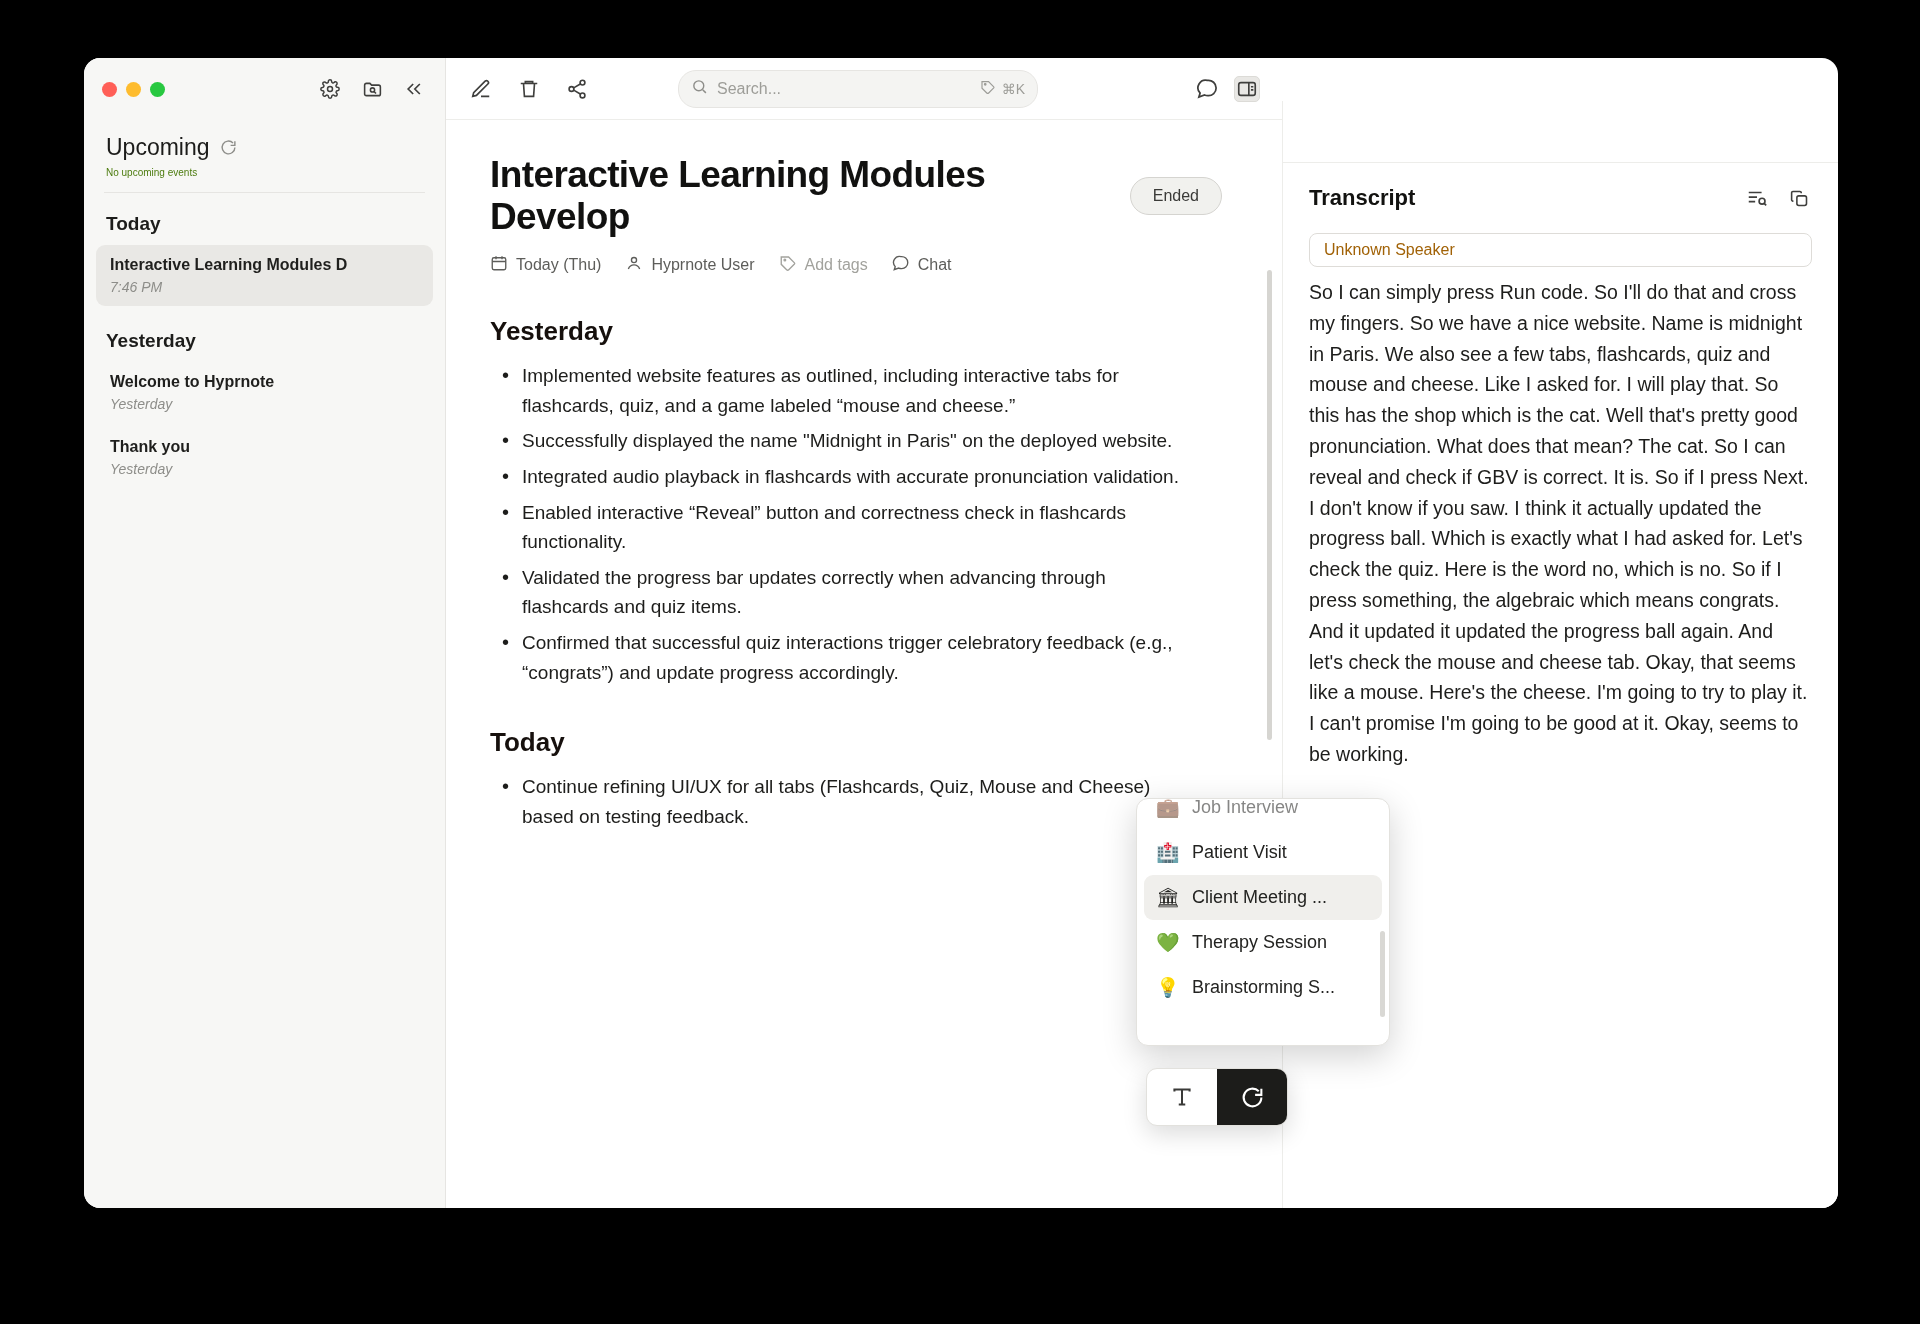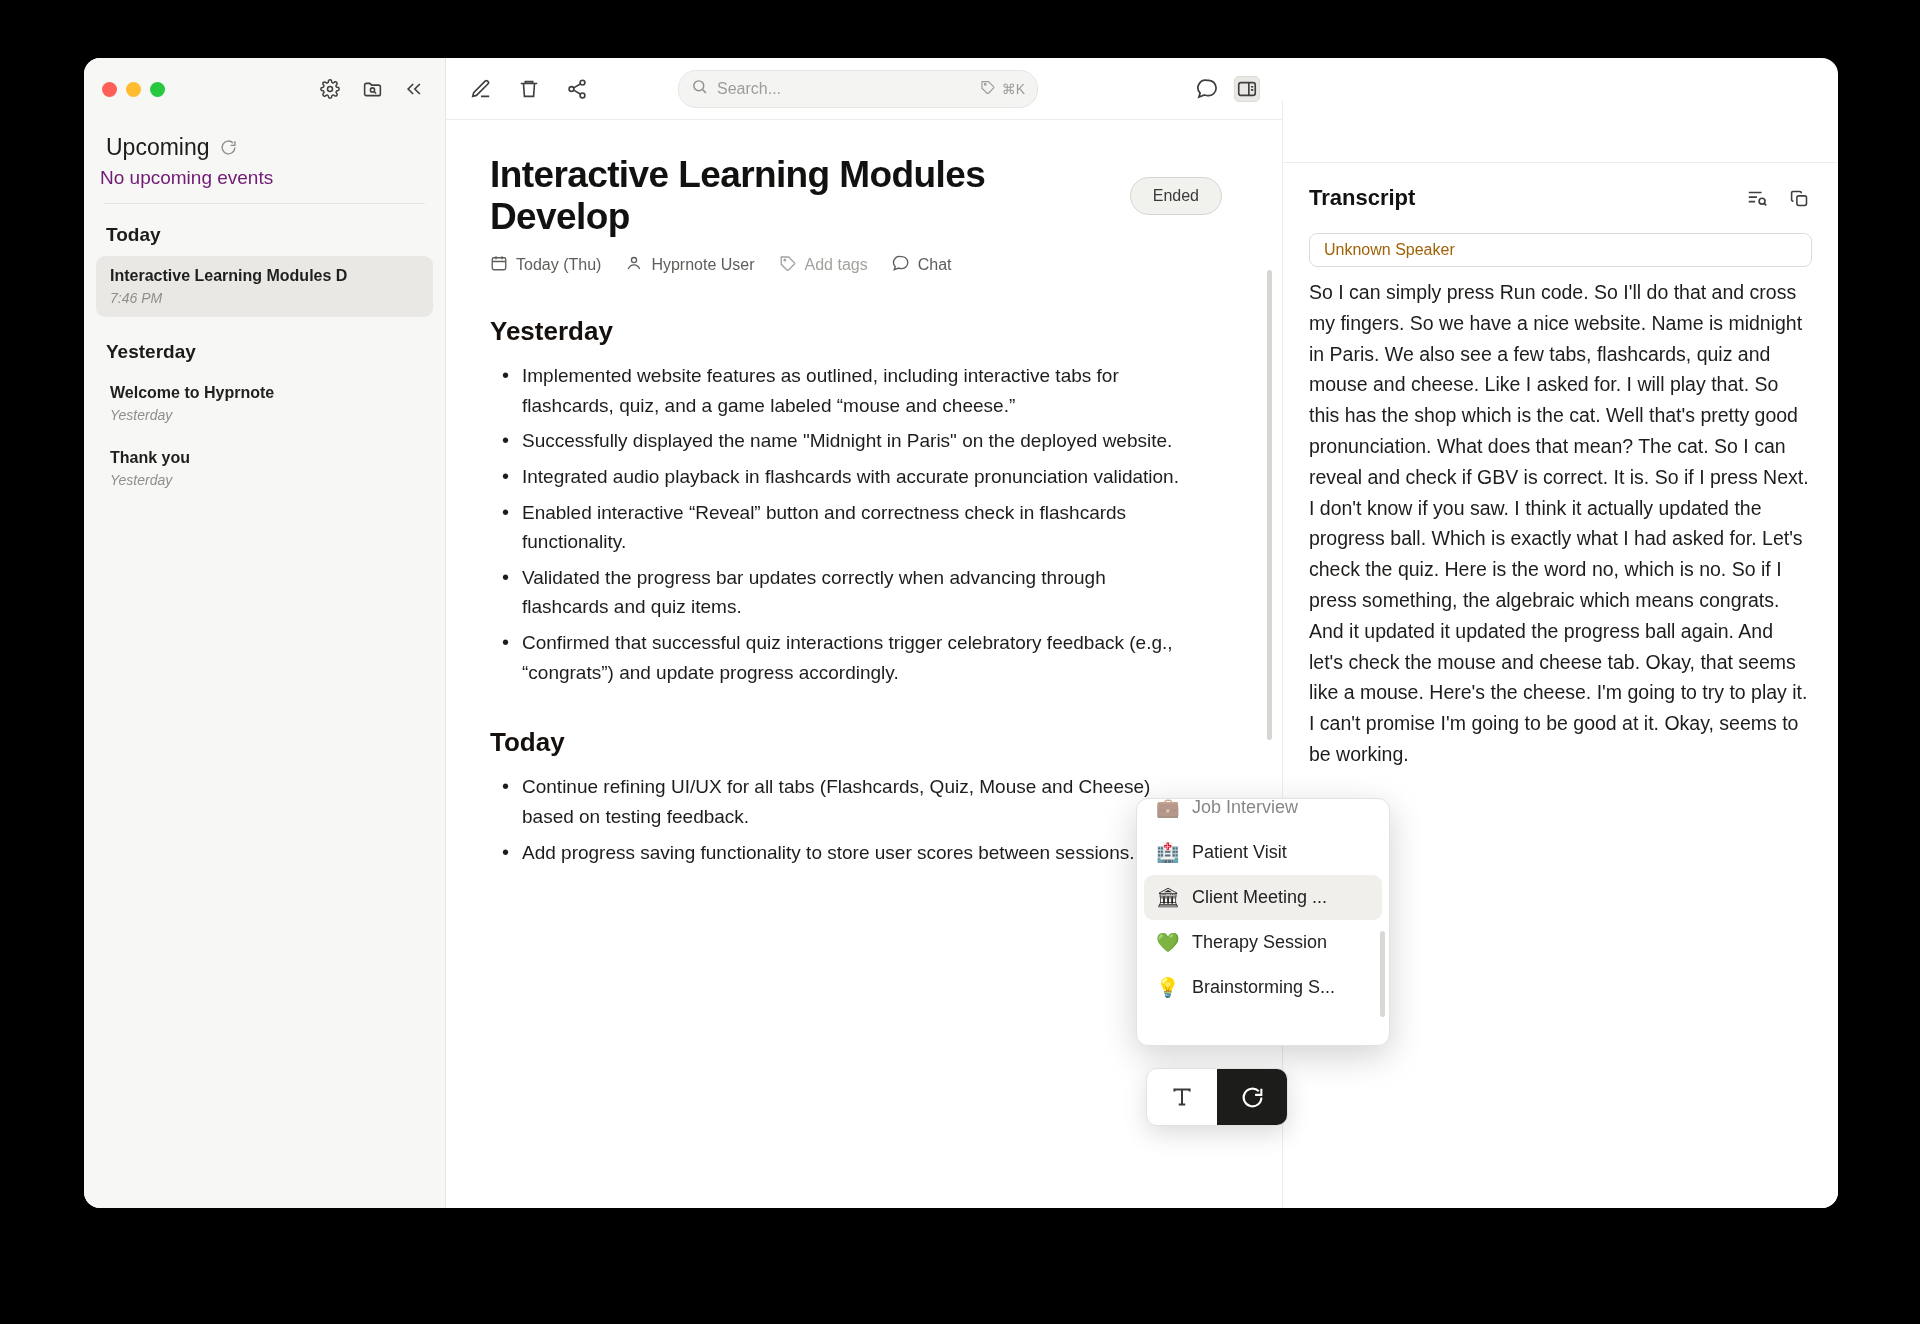--- a/index.html
+++ b/index.html
@@ -59,22 +59,22 @@
 
   .upcoming-head {
     padding: 14px 22px 0 22px;
     display: flex; align-items: center; gap: 10px;
   }
   .upcoming-title {
     font-size: 23px; font-weight: 400; color: #1c1c1a;
   }
   .refresh-mini { color: #8d8d89; display:flex; }
   .upcoming-empty {
-    padding: 6px 22px 14px 16px;
-    font-size: 19px; color: #701a75;
+    padding: 6px 22px 14px 22px;
+    font-size: 10px; color: #4d7c0f;
   }
   .sep { height: 1px; background: #e6e5e2; margin: 0 20px; }
 
   .group-title {
     padding: 20px 22px 10px 22px;
     font-size: 19px; font-weight: 700; color: #1c1c1a;
   }
   .note-item {
     margin: 0 12px 4px 12px;
     padding: 11px 14px;
@@ -445,21 +445,20 @@
         <li>Successfully displayed the name "Midnight in Paris" on the deployed website.</li>
         <li>Integrated audio playback in flashcards with accurate pronunciation validation.</li>
         <li>Enabled interactive “Reveal” button and correctness check in flashcards functionality.</li>
         <li>Validated the progress bar updates correctly when advancing through flashcards and quiz items.</li>
         <li>Confirmed that successful quiz interactions trigger celebratory feedback (e.g., “congrats”) and update progress accordingly.</li>
       </ul>
 
       <div class="section-h">Today</div>
       <ul class="bullets">
         <li>Continue refining UI/UX for all tabs (Flashcards, Quiz, Mouse and Cheese) based on testing feedback.</li>
-        <li>Add progress saving functionality to store user scores between sessions.</li>
       </ul>
 
       <div class="doc-scrollbar"></div>
     </div>
 
     <div class="popup">
       <div class="popup-item clipped" style="margin-top:-22px;">
         <span class="popup-emoji">💼</span>
         <span>Job Interview</span>
       </div>

